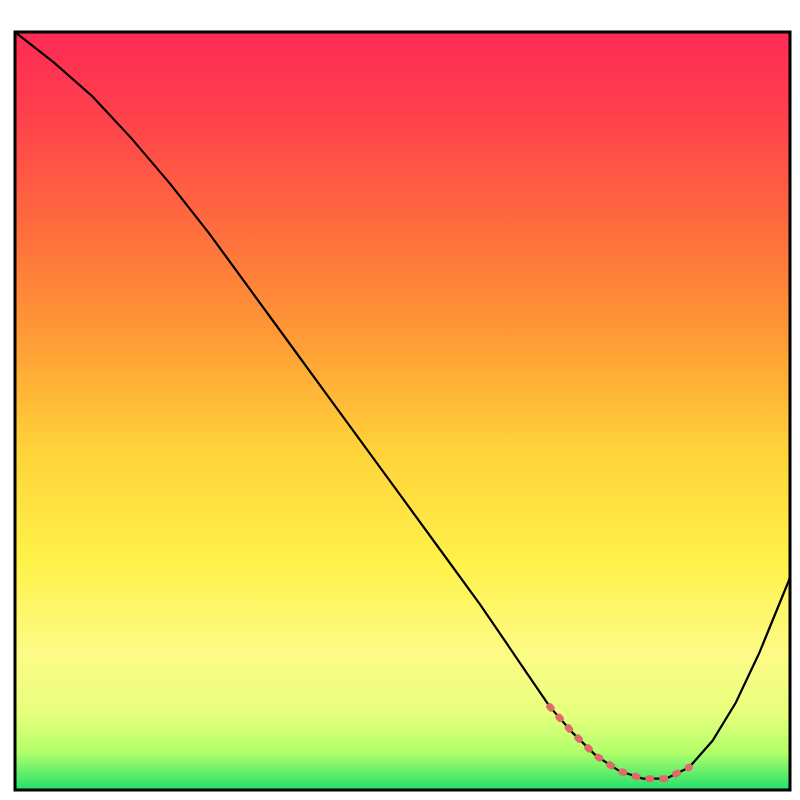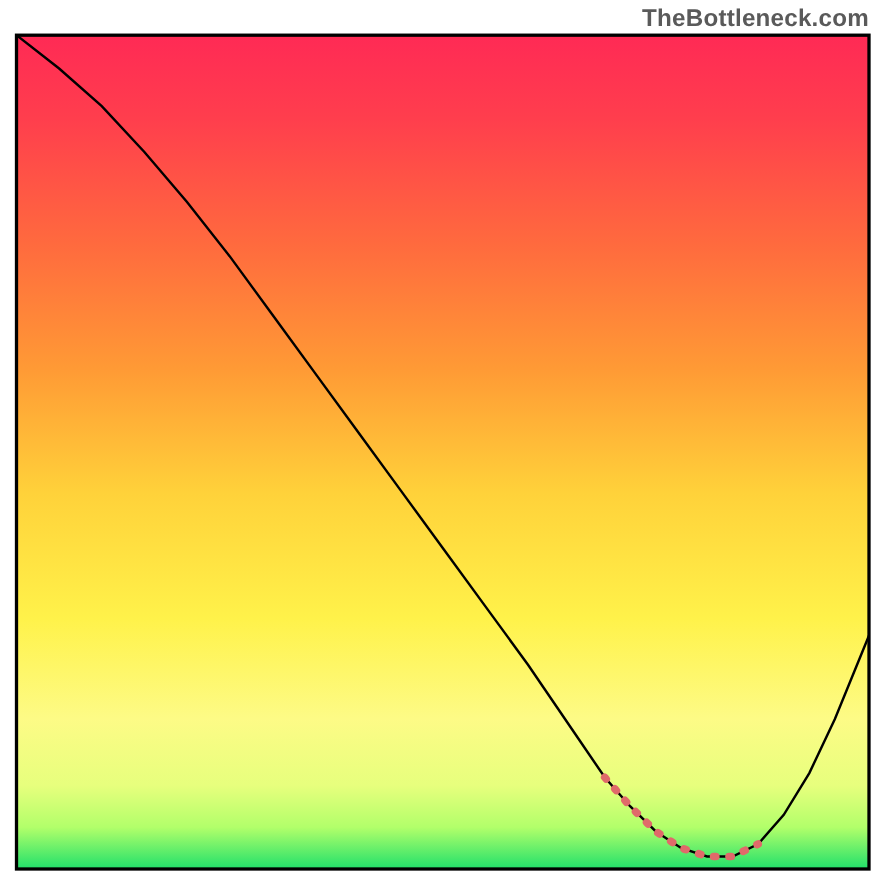--- a/index.html
+++ b/index.html
@@ -29,21 +29,20 @@
   svg.plot {
     position: absolute;
     left: 0;
     top: 0;
   }
 </style>
 </head>
 <body>
 
 <div class="chart-container">
-  <div class="watermark">TheBottleneck.com</div>
   <svg class="plot" width="800" height="800" viewBox="0 0 800 800">
     <defs>
       <linearGradient id="bgGrad" x1="0" y1="0" x2="0" y2="1">
           <stop offset="0%" stop-color="#ff2a55"></stop>
           <stop offset="10%" stop-color="#ff3e4d"></stop>
           <stop offset="25%" stop-color="#ff6a3e"></stop>
           <stop offset="40%" stop-color="#ff9a35"></stop>
           <stop offset="55.00000000000001%" stop-color="#ffd23a"></stop>
           <stop offset="70%" stop-color="#fff24a"></stop>
           <stop offset="82%" stop-color="#fdfb86"></stop>

